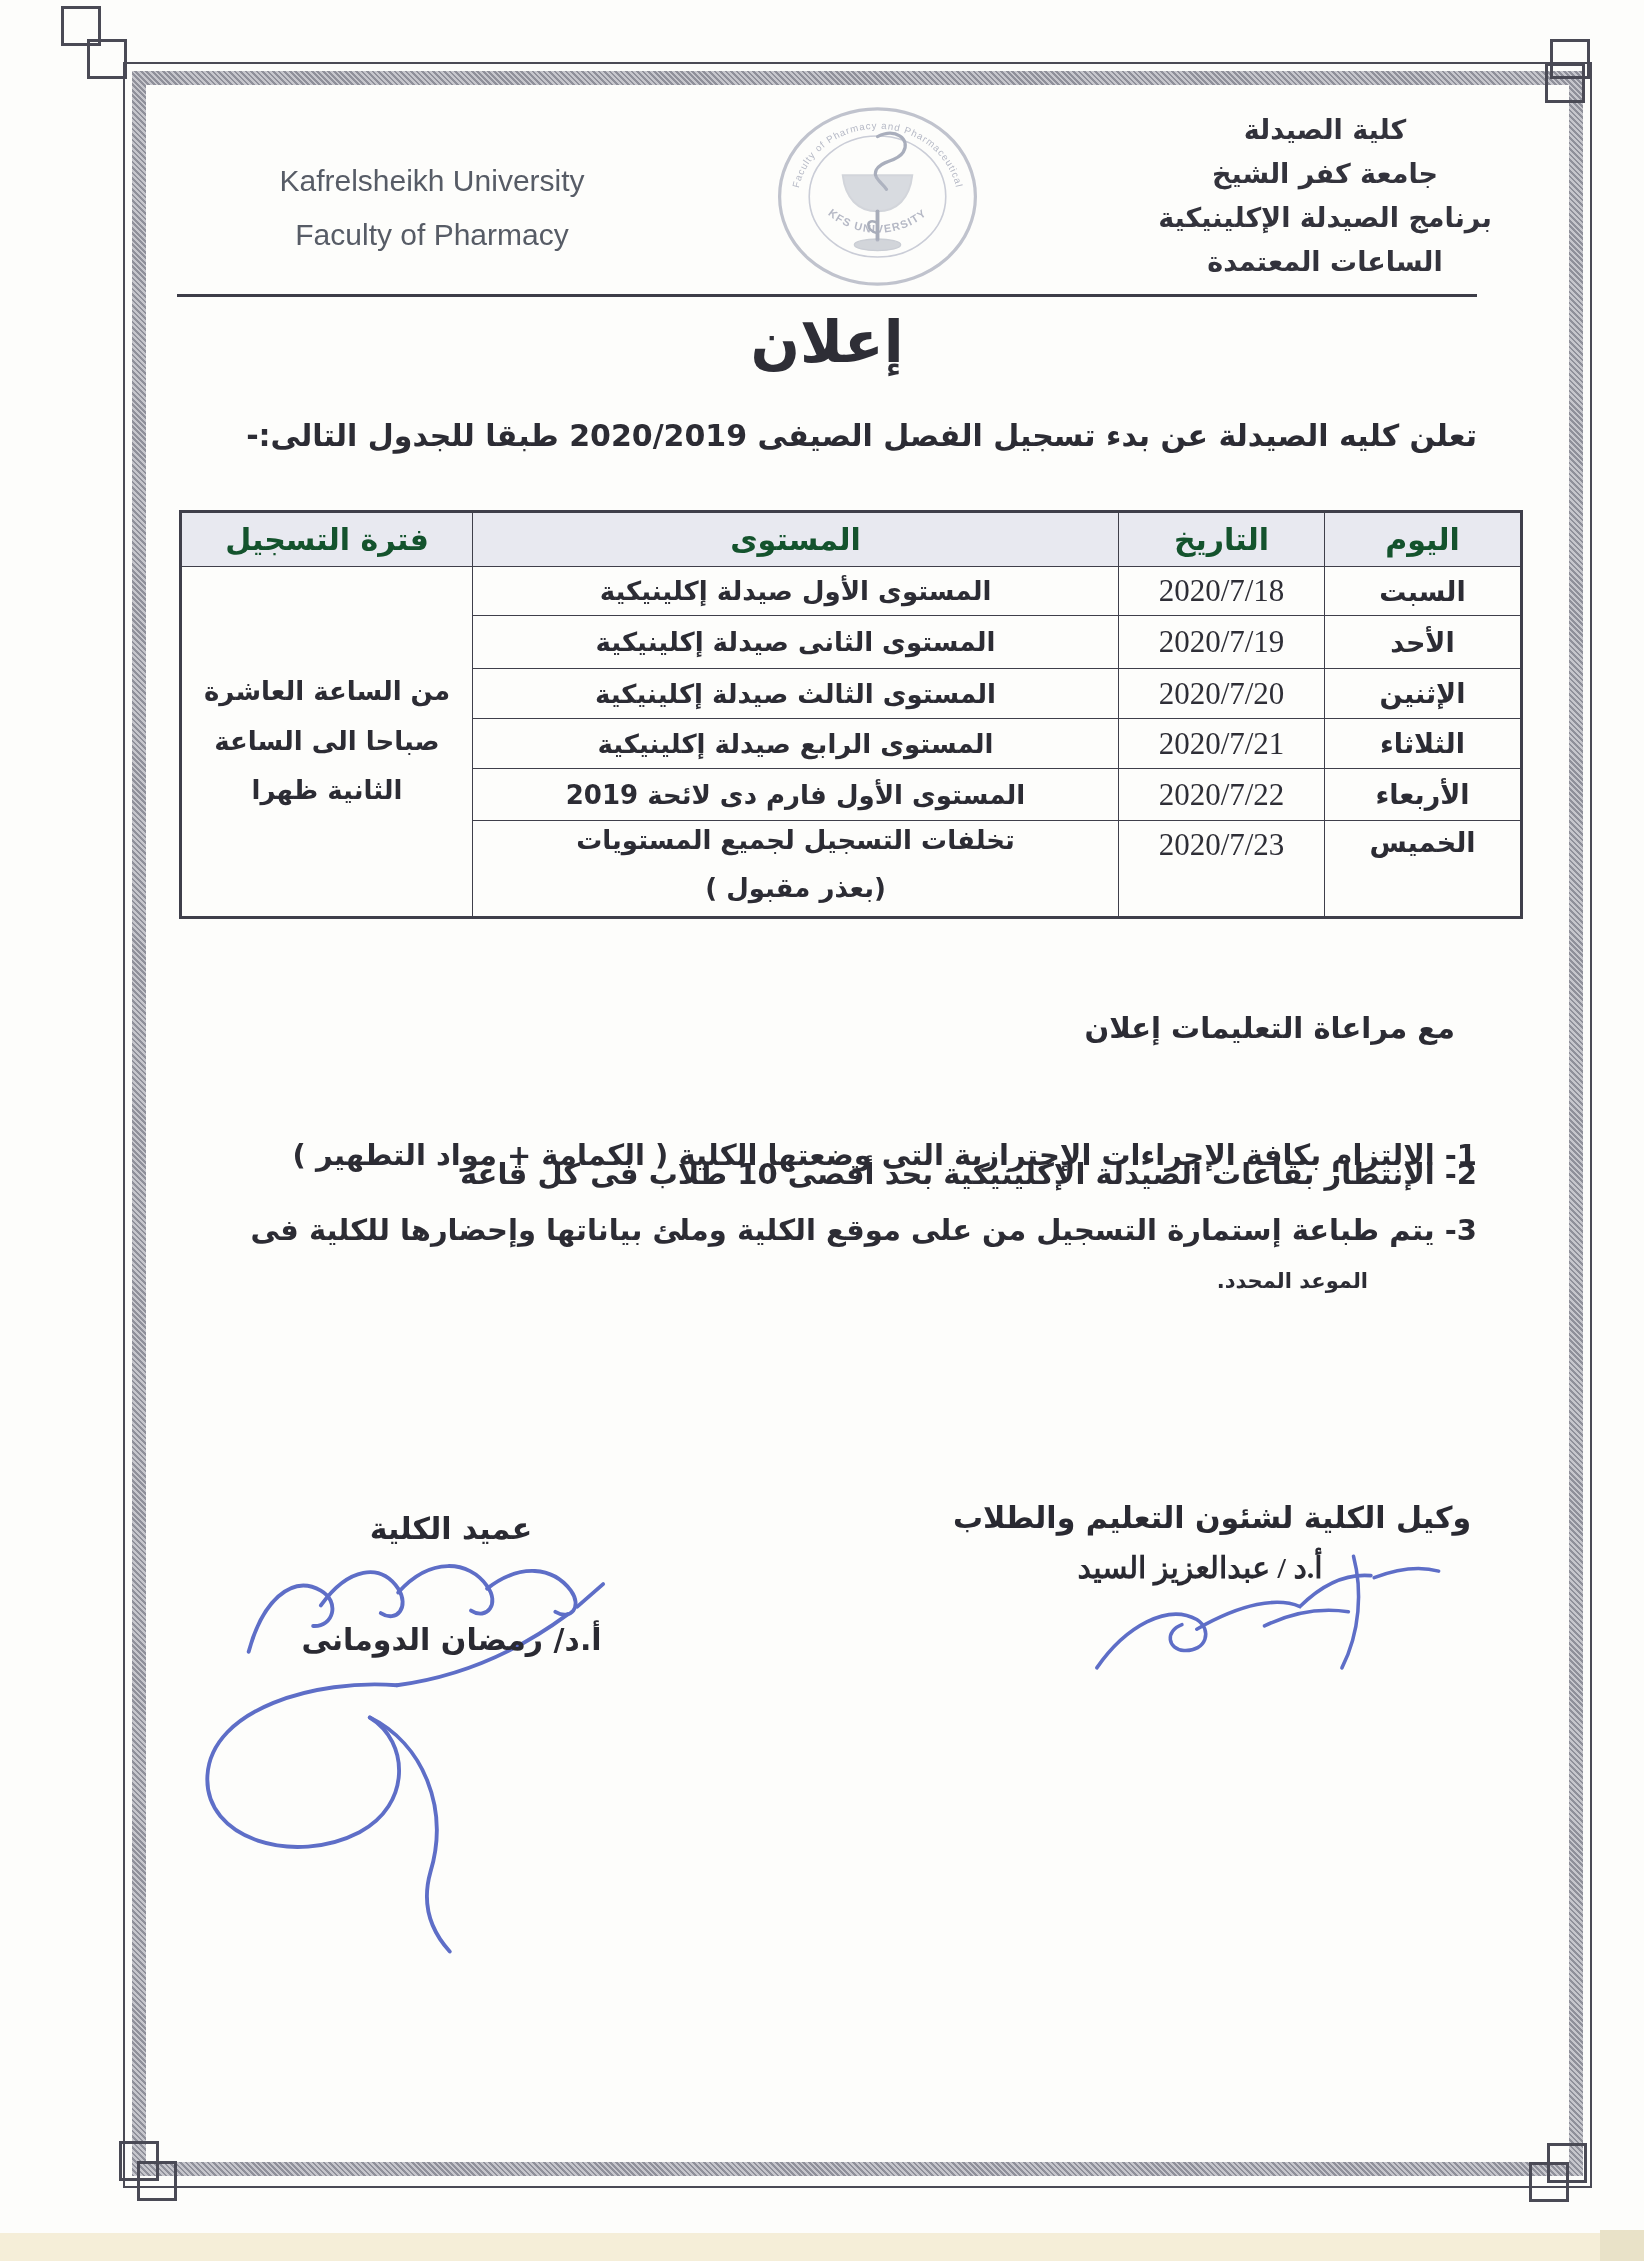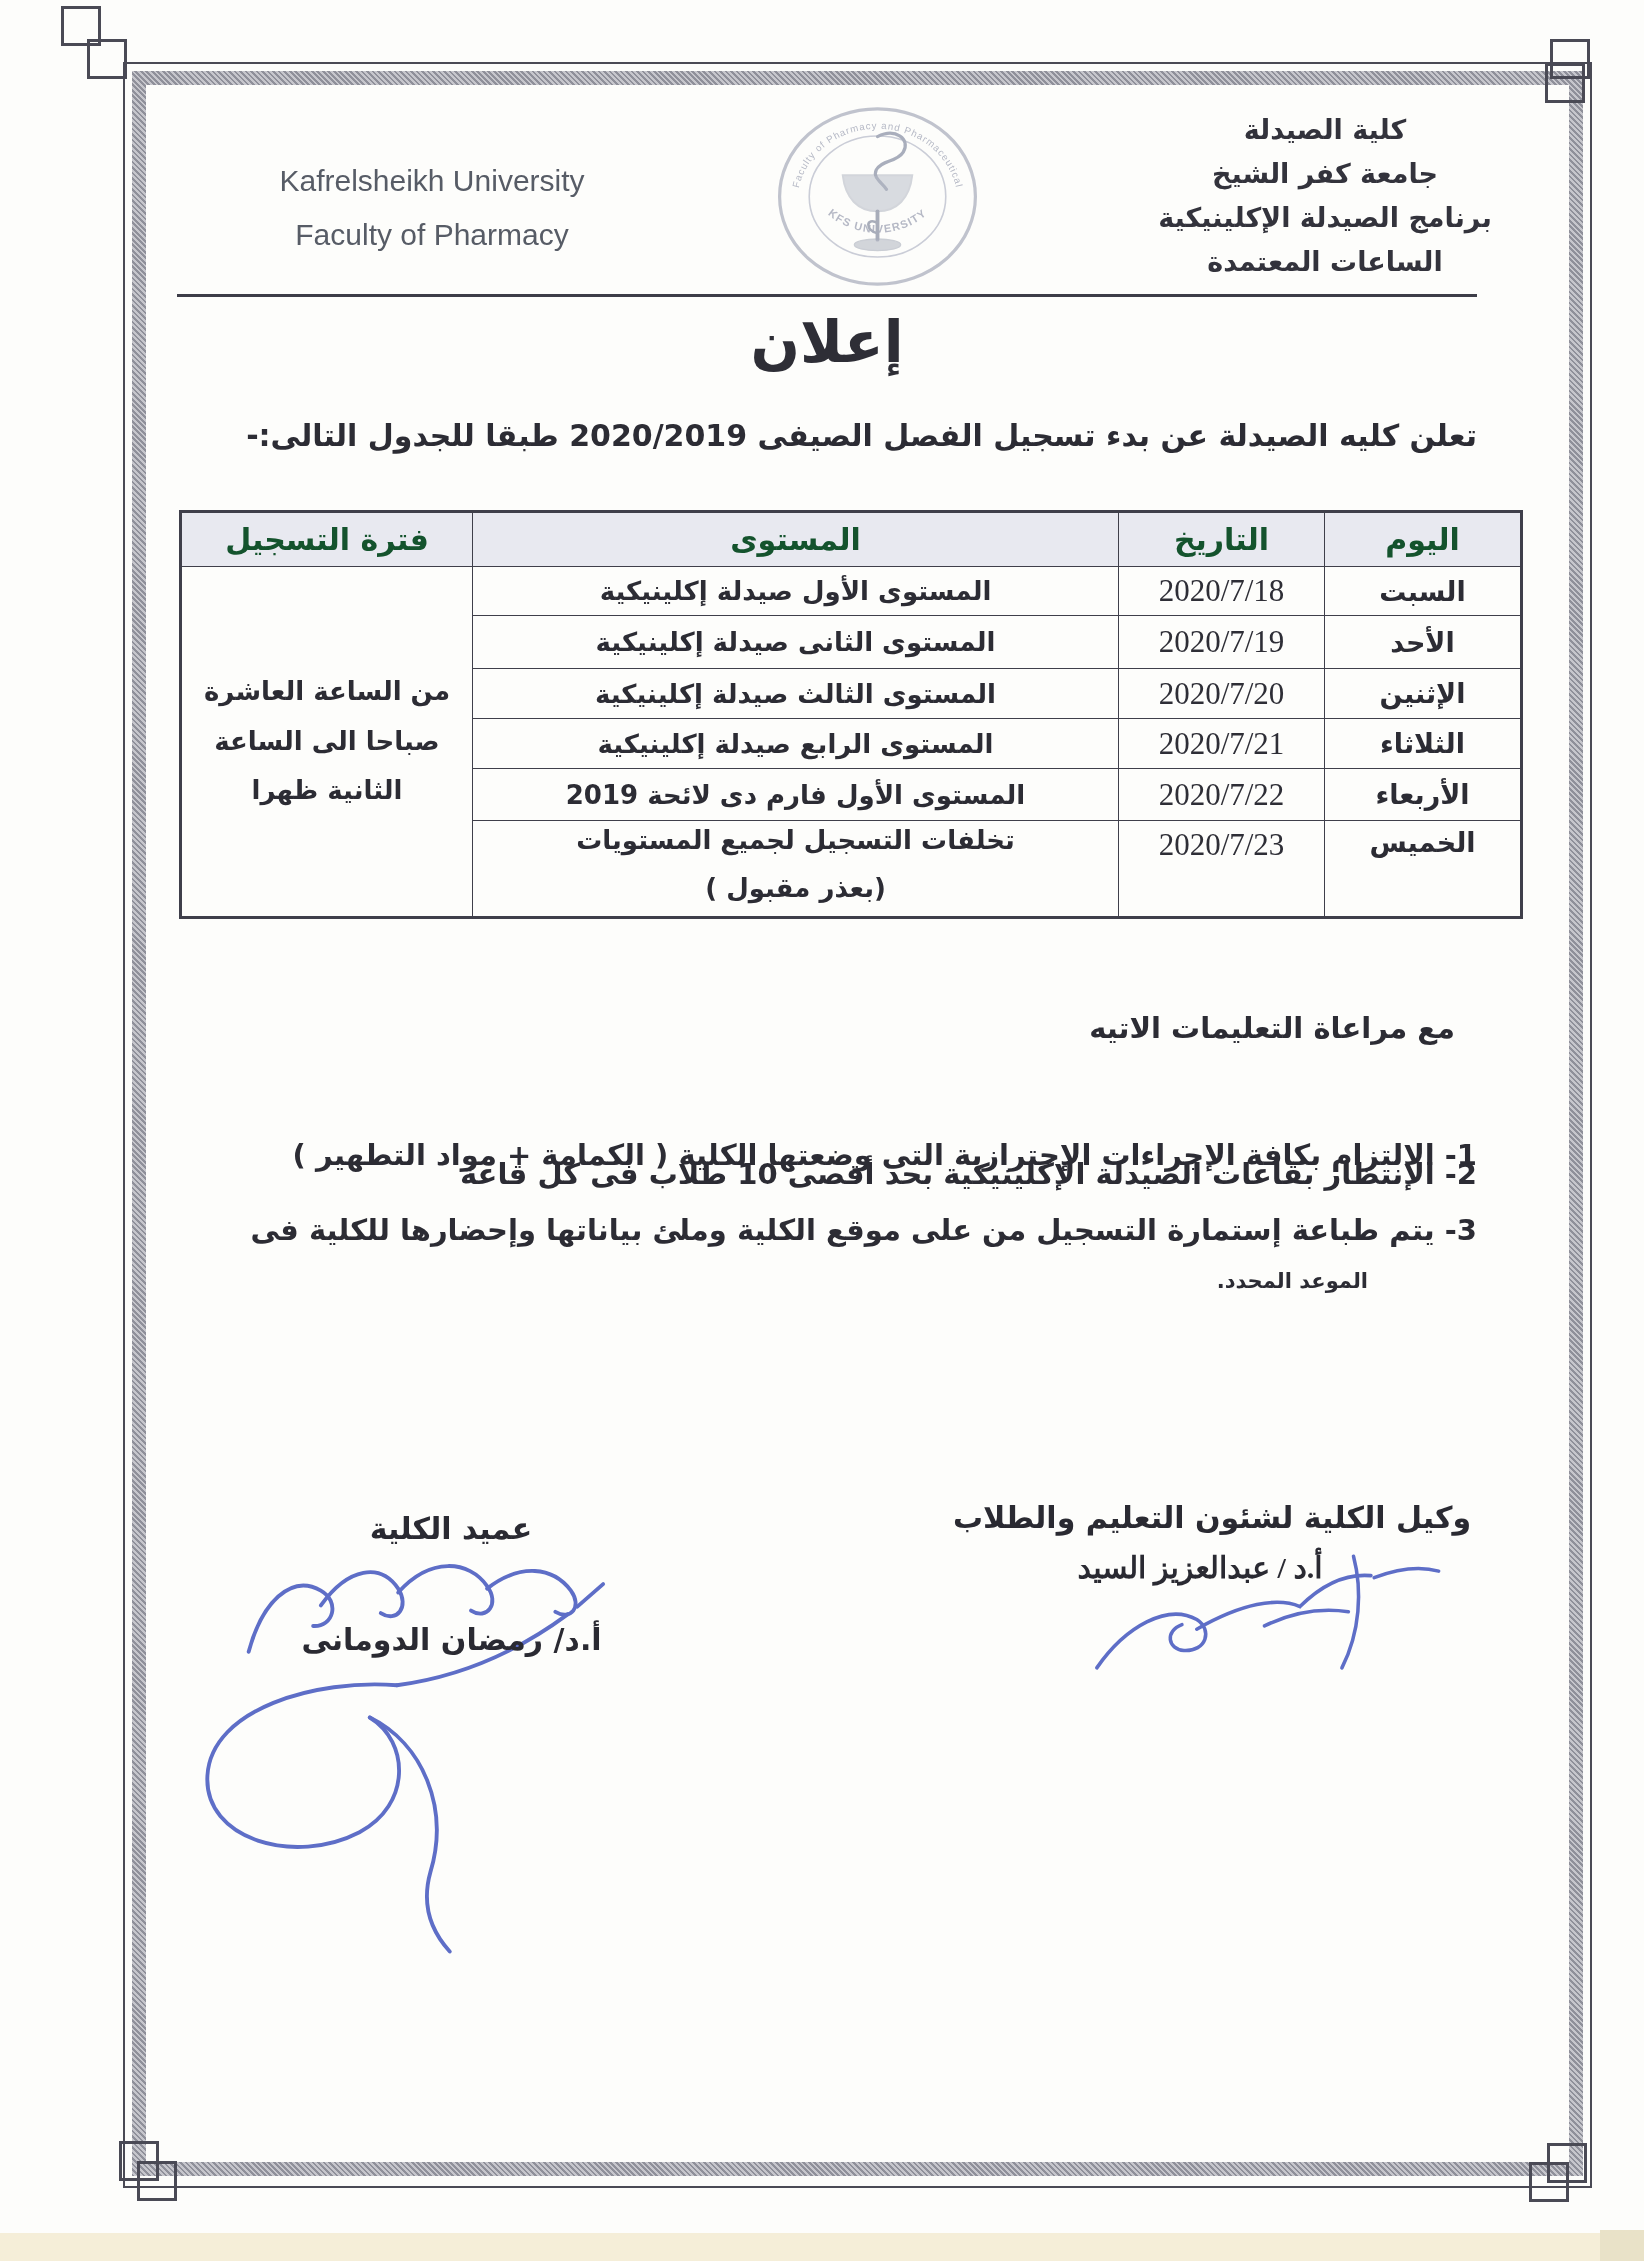--- a/index.html
+++ b/index.html
@@ -177,21 +177,21 @@
         <td class="date-cell">2020/7/23</td>
         <td class="mid">
           <div class="lvl">تخلفات التسجيل لجميع المستويات</div>
           <div class="lvl2">(بعذر مقبول )</div>
         </td>
       </tr>
     </tbody>
       </table>
   </div>
 
-  <div class="abs instr" style="right:190px;top:1011px;font-size:29px;">مع مراعاة التعليمات الاتيه</div>
+  <div class="abs instr" style="right:190px;top:1011px;font-size:29px;">مع مراعاة التعليمات إعلان</div>
   <div class="abs instr" style="right:168px;top:1098px;font-size:29px;margin-top:40px;">1- الالتزام بكافة الإجراءات الإحترازية التى وضعتها الكلية ( الكمامة + مواد التطهير )</div>
   <div class="abs instr" style="right:168px;top:1157px;font-size:29px;">2- الإنتظار بقاعات الصيدلة الإكلينيكية بحد أقصى 10 طلاب فى كل قاعة</div>
   <div class="abs instr" style="right:168px;top:1213px;font-size:29px;">3- يتم طباعة إستمارة التسجيل من على موقع الكلية وملئ بياناتها وإحضارها للكلية فى</div>
   <div class="abs instr" style="right:277px;top:1269px;font-size:21px;">الموعد المحدد.</div>
 
   <div class="abs sig-title" style="left:922px;top:1500px;width:580px;">وكيل الكلية لشئون التعليم والطلاب</div>
   <div class="abs" style="left:1071px;top:1529px;width:387px;height:181px;">
     <svg width="387" height="181" viewBox="0 0 600 280">
       <g fill="none" stroke="#4d5fc2" stroke-width="5.5" stroke-linecap="round" opacity="0.9">
         <path d="M40,215 C85,150 150,115 195,140 C220,156 210,190 175,188 C150,186 145,158 172,148"></path>

